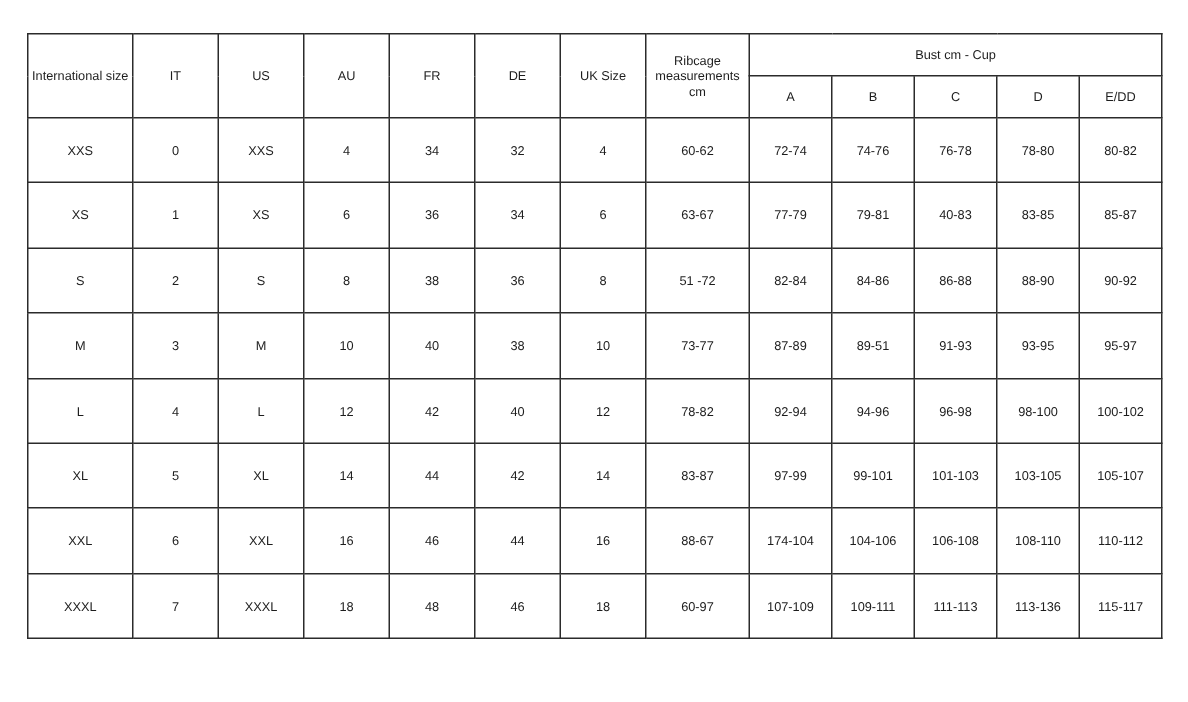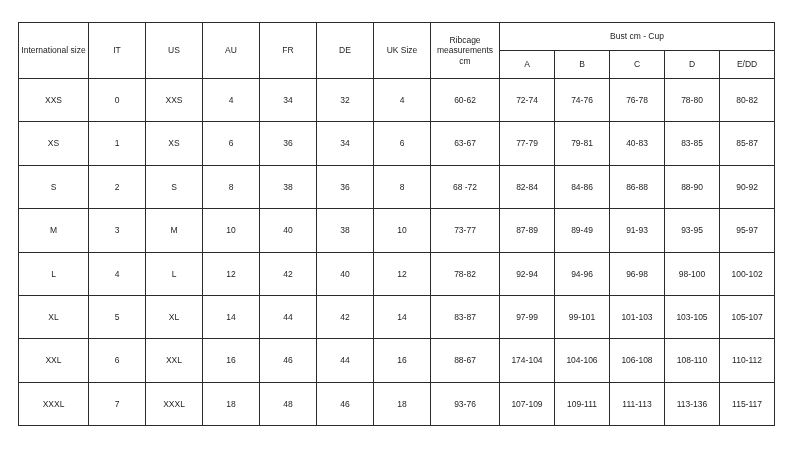--- a/index.html
+++ b/index.html
@@ -127,38 +127,38 @@
         <td>85-87</td>
       </tr>
       <tr>
         <td>S</td>
         <td>2</td>
         <td>S</td>
         <td>8</td>
         <td>38</td>
         <td>36</td>
         <td>8</td>
-        <td>68 -72</td>
+        <td>51 -72</td>
         <td>82-84</td>
         <td>84-86</td>
         <td>86-88</td>
         <td>88-90</td>
         <td>90-92</td>
       </tr>
       <tr>
         <td>M</td>
         <td>3</td>
         <td>M</td>
         <td>10</td>
         <td>40</td>
         <td>38</td>
         <td>10</td>
         <td>73-77</td>
         <td>87-89</td>
-        <td>89-49</td>
+        <td>89-51</td>
         <td>91-93</td>
         <td>93-95</td>
         <td>95-97</td>
       </tr>
       <tr>
         <td>L</td>
         <td>4</td>
         <td>L</td>
         <td>12</td>
         <td>42</td>
@@ -202,21 +202,21 @@
         <td>110-112</td>
       </tr>
       <tr>
         <td>XXXL</td>
         <td>7</td>
         <td>XXXL</td>
         <td>18</td>
         <td>48</td>
         <td>46</td>
         <td>18</td>
-        <td>93-76</td>
+        <td>60-97</td>
         <td>107-109</td>
         <td>109-111</td>
         <td>111-113</td>
         <td>113-136</td>
         <td>115-117</td>
       </tr>
     </tbody>
   </table>
 </div>
 

